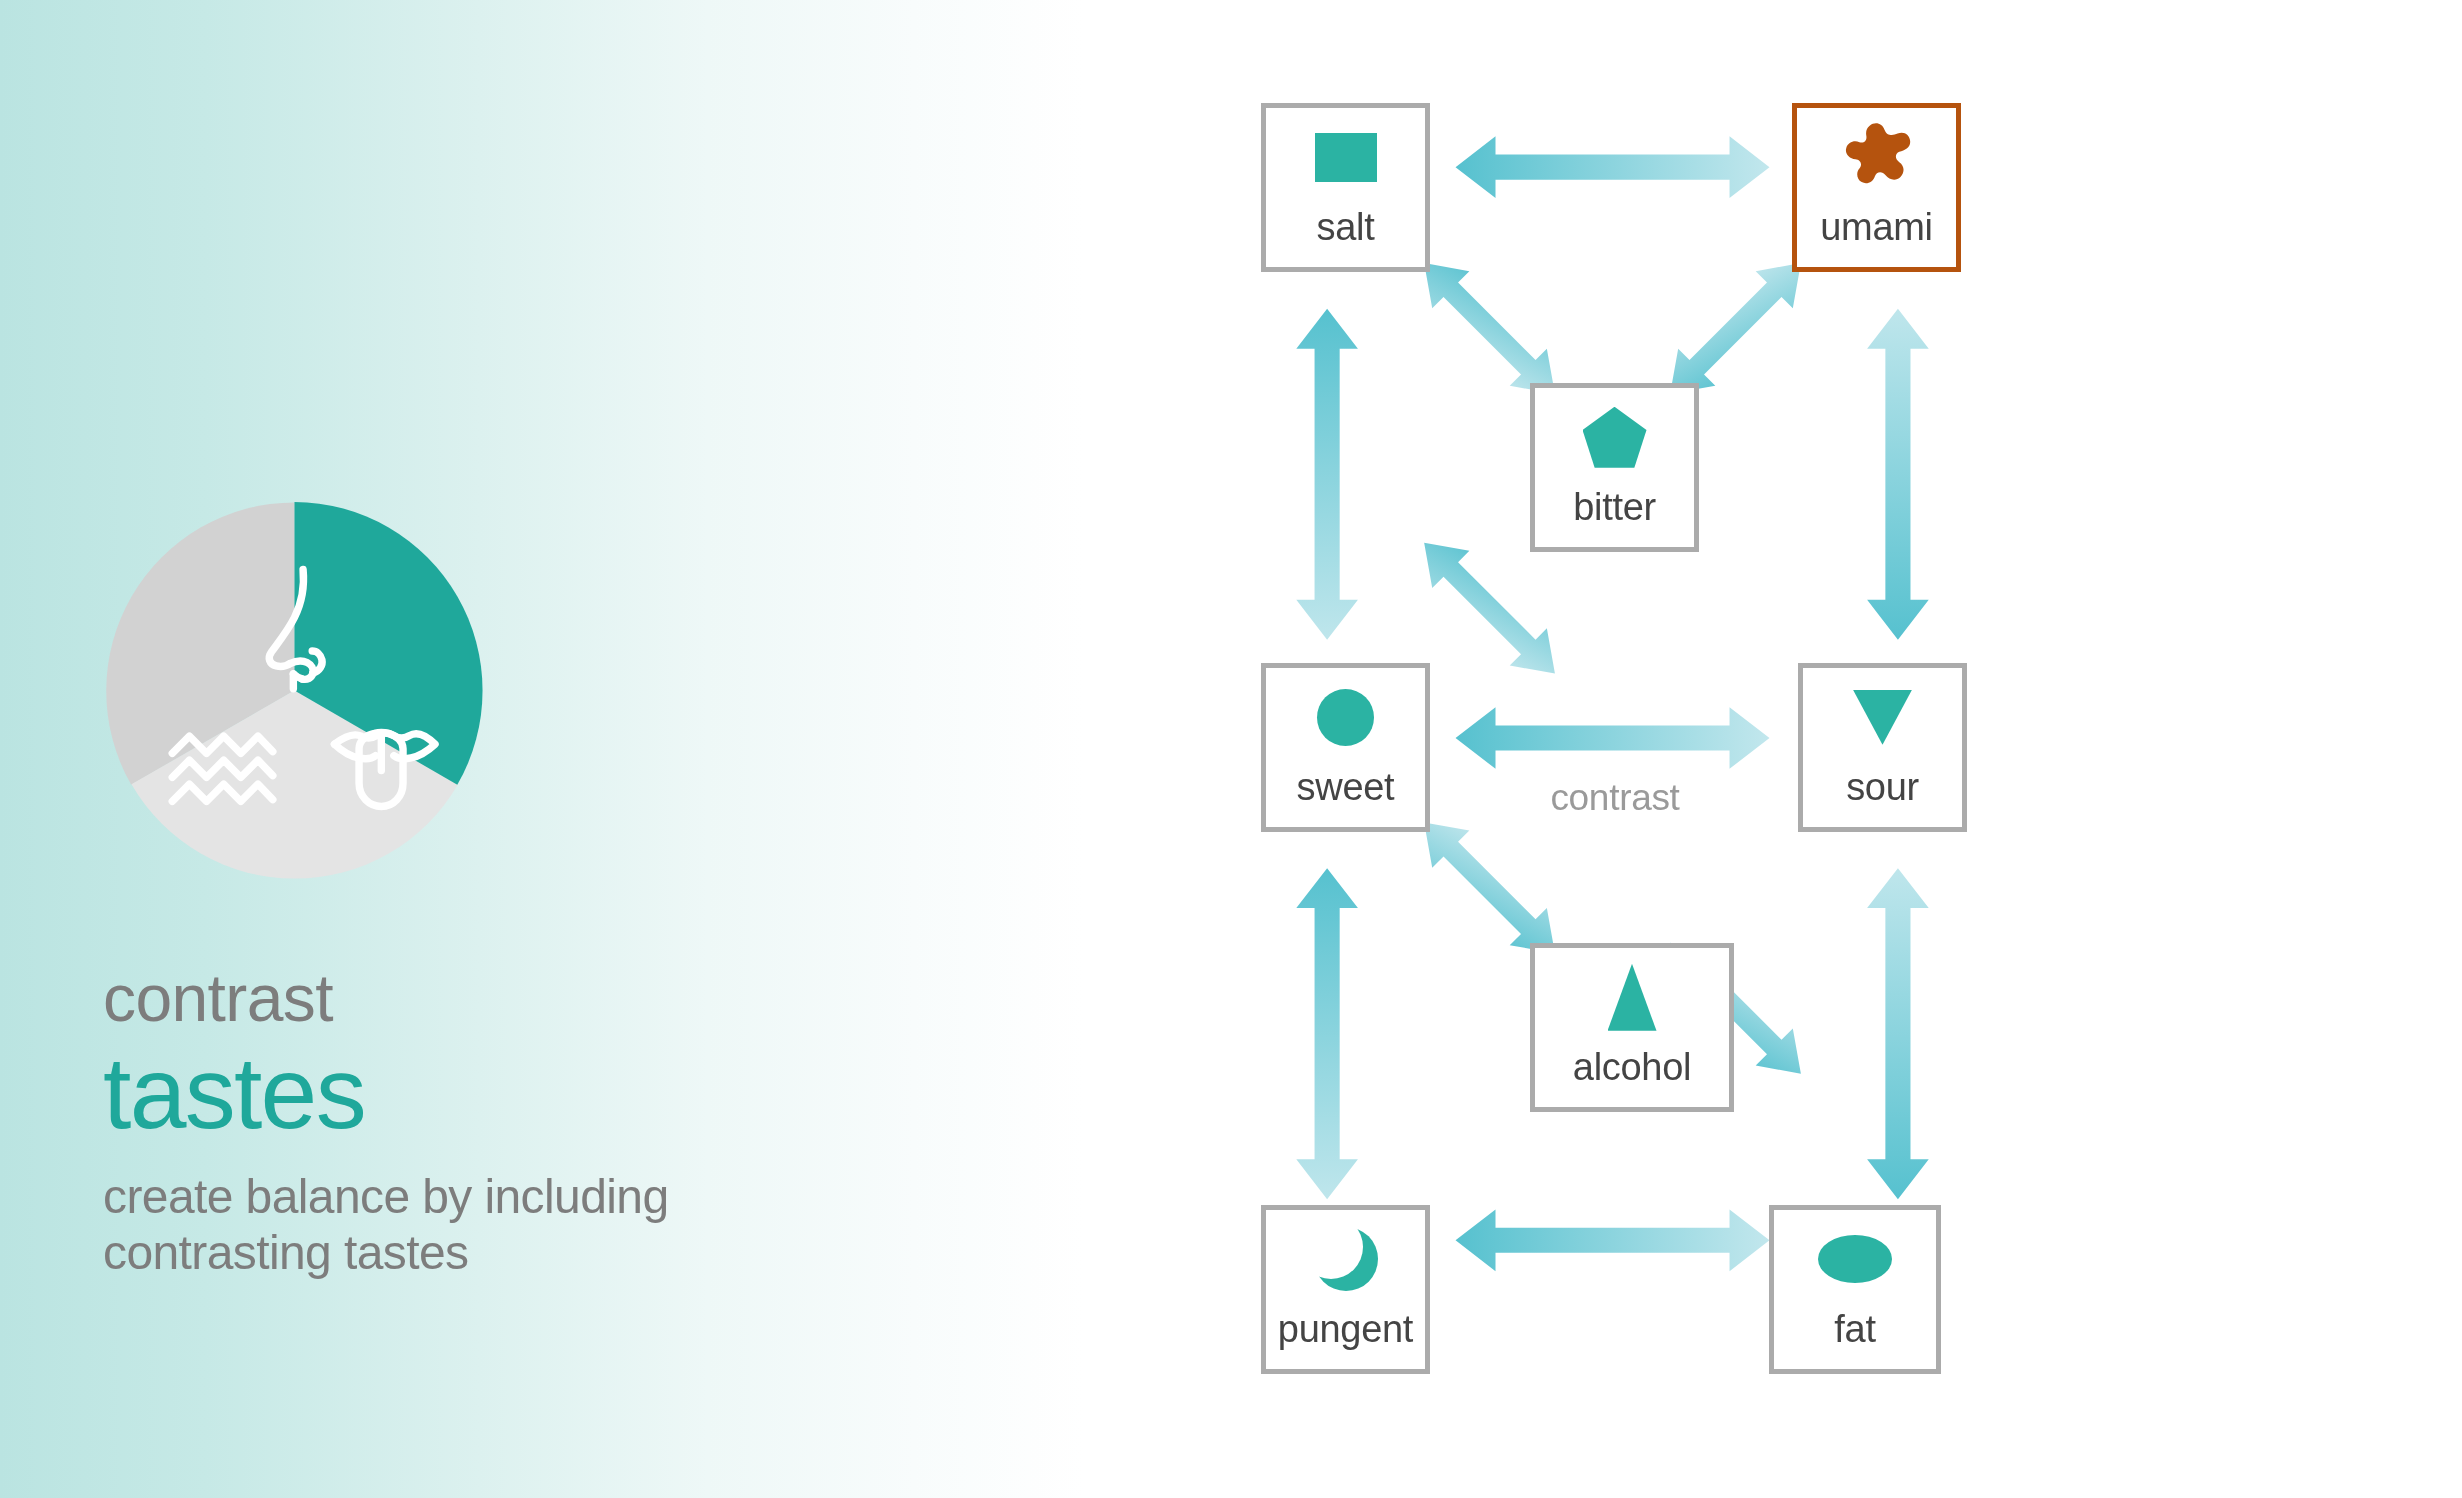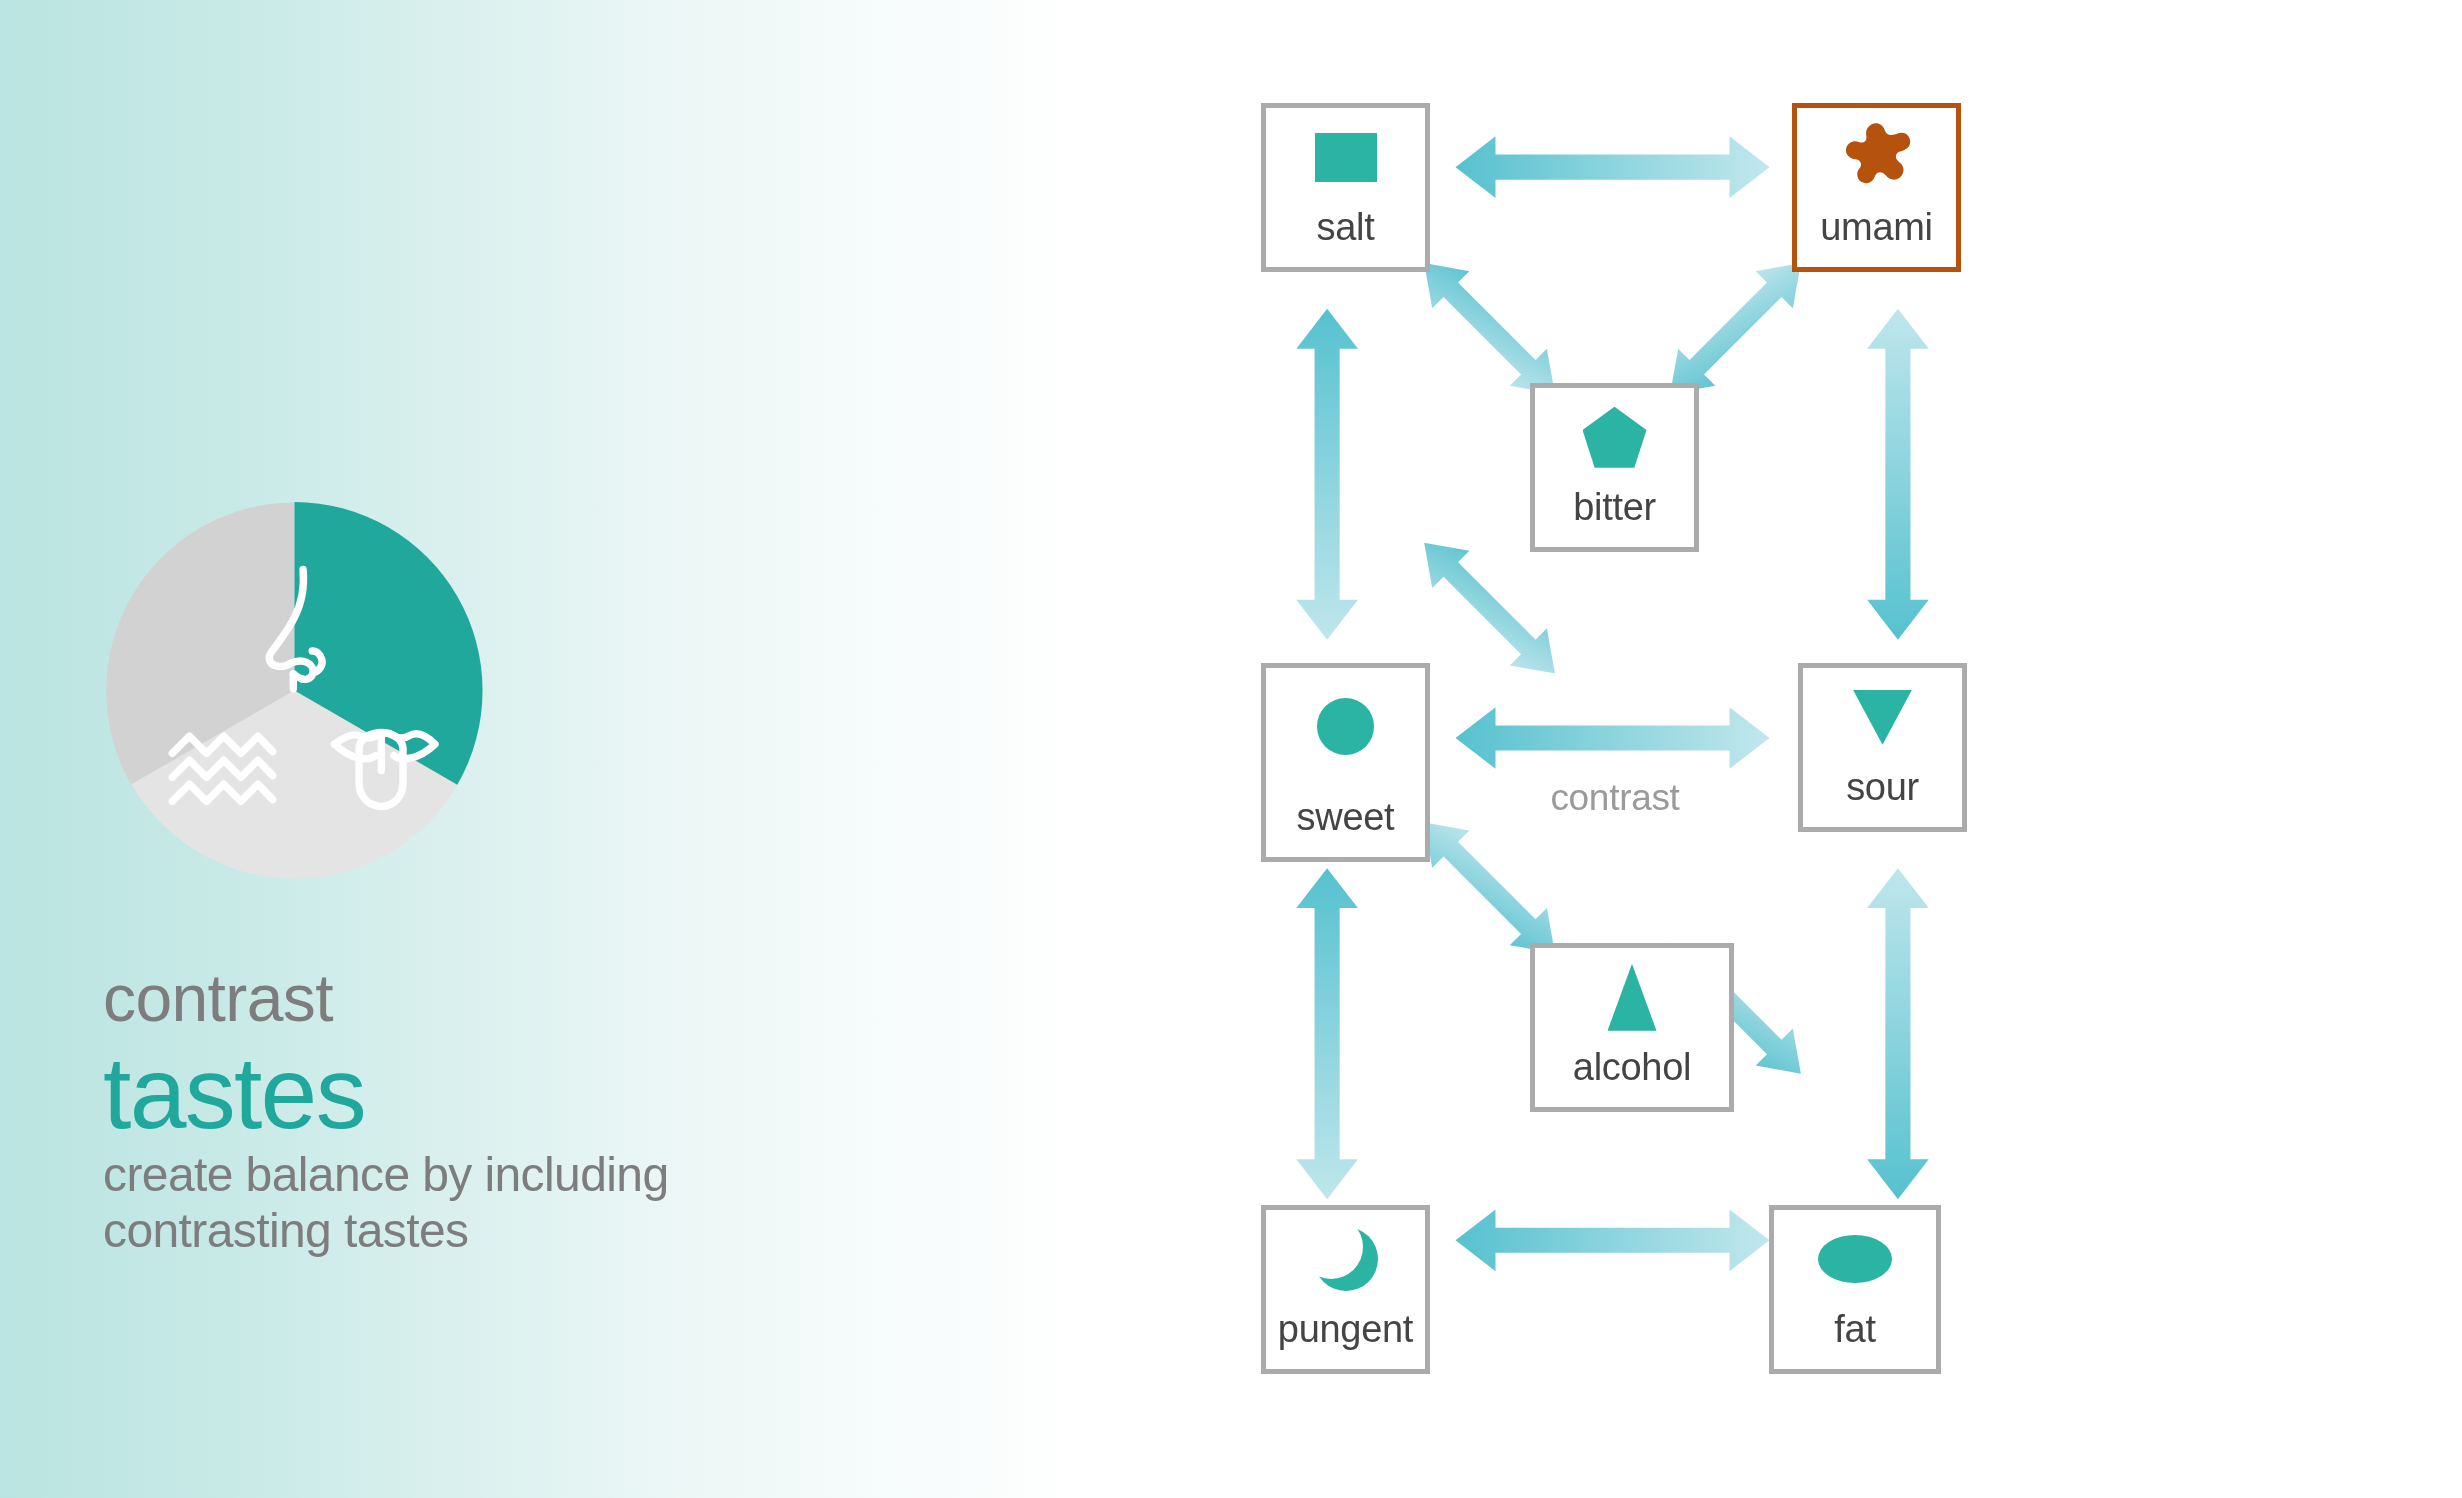--- a/index.html
+++ b/index.html
@@ -20,21 +20,21 @@
 
   #title-block{position:absolute;left:103px;top:965px;width:742px;}
   #kicker{
     font-size:66px;line-height:1.0;color:#7d7d7d;font-weight:400;letter-spacing:-0.6px;
   }
   #headline{
     font-size:102px;line-height:1.06;color:#1fa89b;font-weight:400;letter-spacing:-1.7px;
     margin-top:8px;
   }
   #subtitle{
-    font-size:48px;line-height:1.16;color:#7d7d7d;font-weight:400;letter-spacing:-0.6px;
+    margin-top:22px;font-size:48px;line-height:1.16;color:#7d7d7d;font-weight:400;letter-spacing:-0.6px;
   }
 
   
   #diagram{position:absolute;left:1227px;top:69px;width:811px;height:1330px;}
   #diagram svg{display:block;}
 
   .node-box{
     position:absolute;background:#ffffff;box-sizing:border-box;
     border:5.1px solid #ababab;
   }
@@ -205,21 +205,21 @@
       <div class="node-label">umami</div>
     </div>
 
     <div class="node-box" style="left:303px;top:314px;width:169px;height:169px;text-decoration:underline;">
       <div class="node-glyph">
         <div class="g-pentagon"></div>
       </div>
       <div class="node-label">bitter</div>
     </div>
 
-    <div class="node-box" style="left:34px;top:594px;width:169px;height:199px;">
+    <div class="node-box" style="left:34px;top:594px;width:169px;height:169px;">
       <div class="node-glyph">
         <div class="g-circle"></div>
       </div>
       <div class="node-label">sweet</div>
     </div>
 
     <div class="node-box" style="left:571px;top:594px;width:169px;height:169px;">
       <div class="node-glyph">
         <div class="g-tri-down"></div>
       </div>

